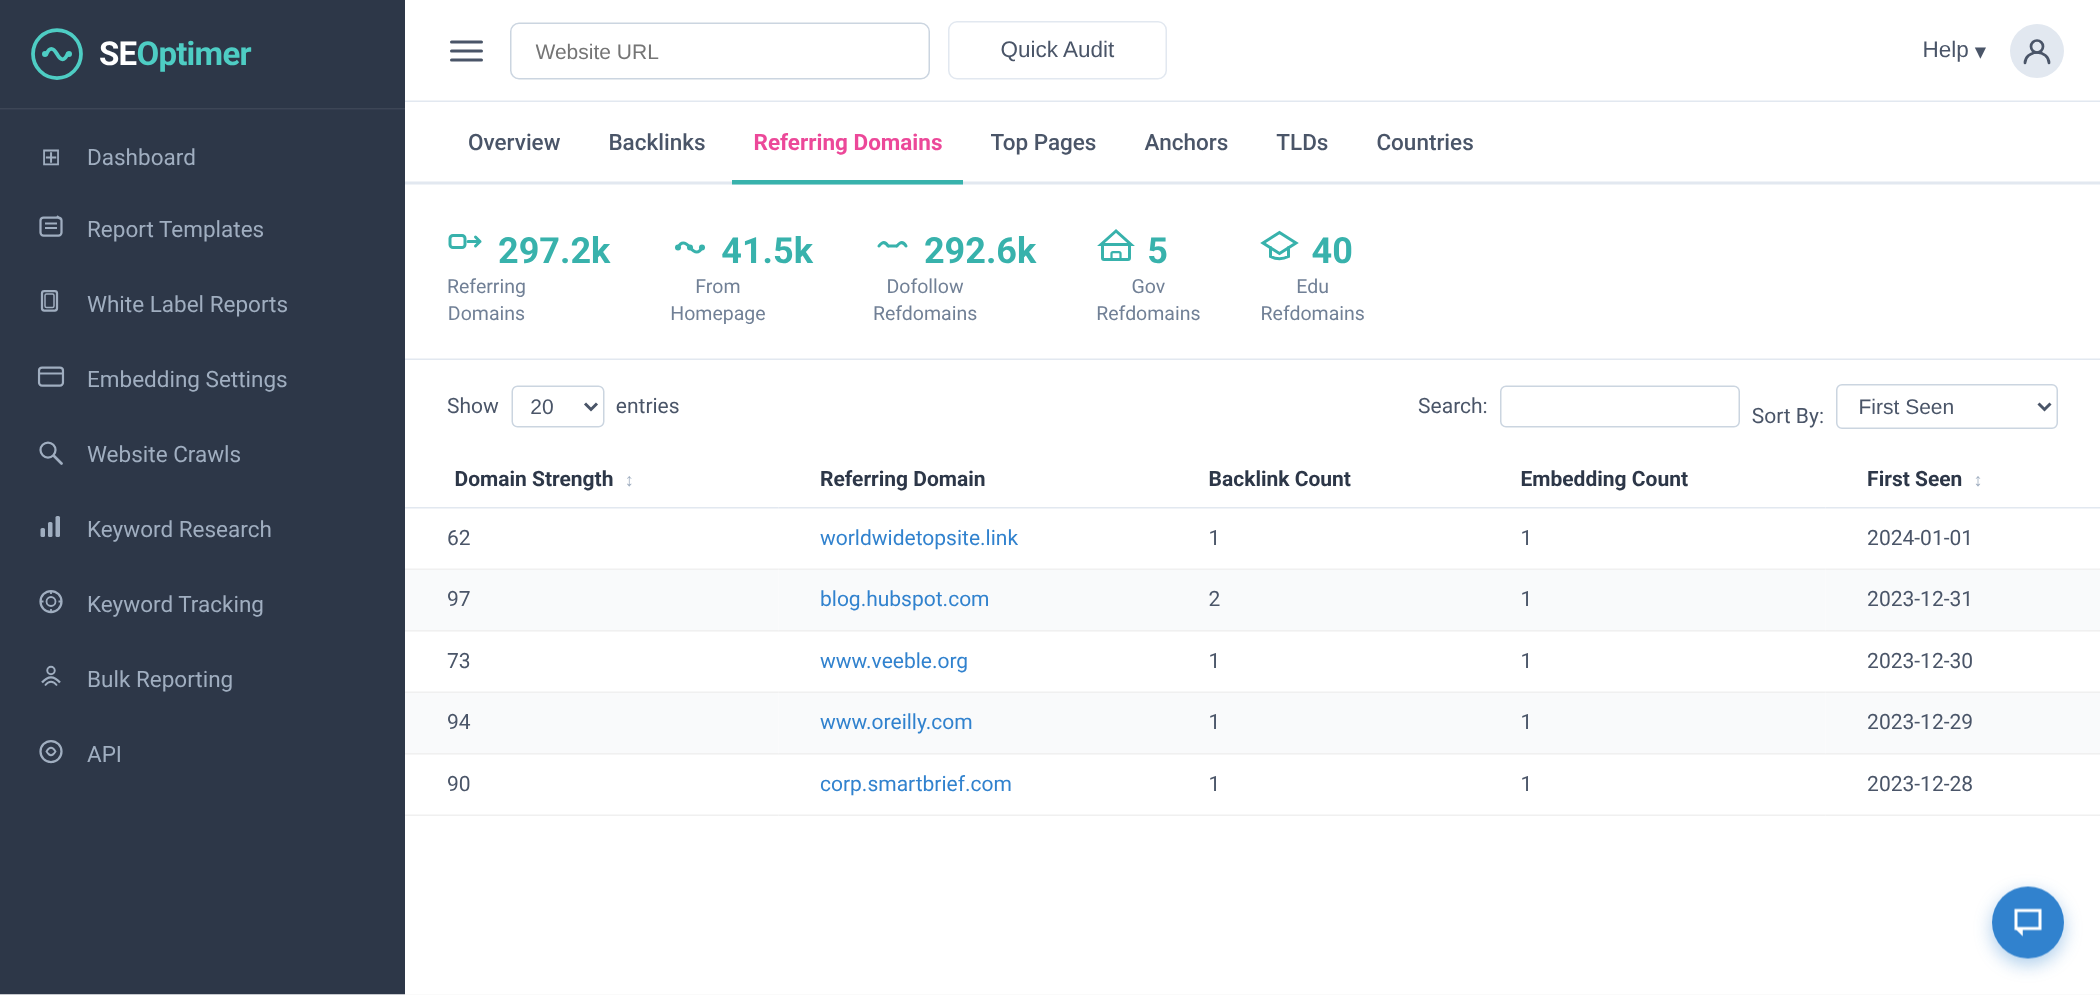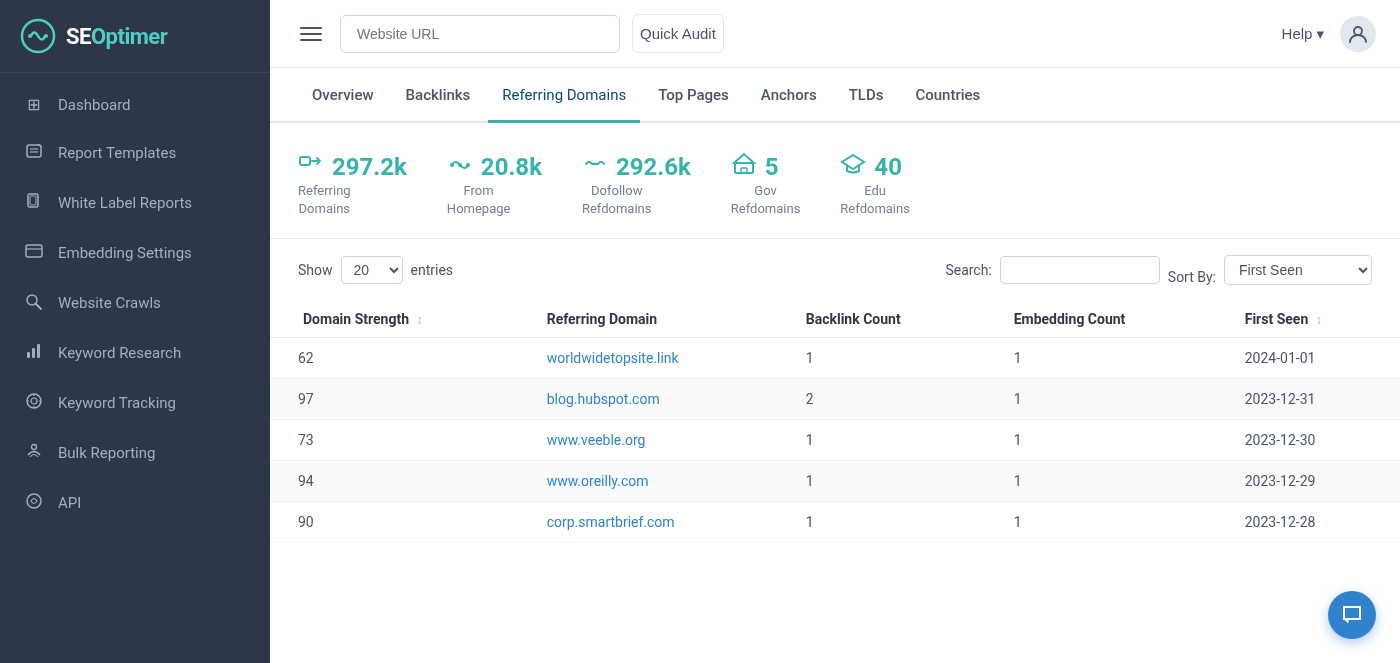--- a/index.html
+++ b/index.html
@@ -96,21 +96,21 @@
       font-size: 14px;
       color: #a0aec0;
       width: 280px;
       outline: none;
       background: #fff;
     }
     .quick-audit-btn {
       background: #fff;
       border: 1px solid #e2e8f0;
       border-radius: 6px;
-      padding: 10px 7px;
+      padding: 10px 34px;
       font-size: 15px;
       font-weight: 500;
       color: #4a5568;
       cursor: pointer;
       white-space: nowrap;
     }
     .topbar-right {
       margin-left: auto;
       display: flex;
       align-items: center;
@@ -159,23 +159,23 @@
       padding: 18px 14px 16px;
       font-size: 15px;
       font-weight: 500;
       color: #4a5568;
       cursor: pointer;
       border-bottom: 2px solid transparent;
       margin-bottom: -2px;
       white-space: nowrap;
     }
     .tab.active {
-      color: #0c4a6e;
+      color: #ec4899;
       border-bottom: 3px solid #38b2ac;
-      font-weight: 400;
+      font-weight: 700;
     }
 
     
     .stats-row {
       display: flex;
       gap: 40px;
       padding: 28px 28px 20px;
       border-bottom: 1px solid #e2e8f0;
     }
     .stat-item {
@@ -441,21 +441,21 @@
       <div class="stat-item">
         <div class="stat-value-row">
           <span class="stat-icon">
             <svg width="26" height="26" viewBox="0 0 26 26" fill="none">
                 <path d="M5 14 Q8 8 13 14 Q18 20 21 14" stroke="#38b2ac" stroke-width="2" fill="none" stroke-linecap="round"></path>
                 <circle cx="5" cy="14" r="2" fill="#38b2ac"></circle>
                 <circle cx="13" cy="14" r="2" fill="#38b2ac"></circle>
                 <circle cx="21" cy="14" r="2" fill="#38b2ac"></circle>
               </svg>
           </span>
-          <span class="stat-value">20.8k</span>
+          <span class="stat-value">41.5k</span>
         </div>
         <div class="stat-label">From<br>Homepage</div>
       </div>
       <div class="stat-item">
         <div class="stat-value-row">
           <span class="stat-icon">
             <svg width="26" height="26" viewBox="0 0 26 26" fill="none">
                 <path d="M4 13 C4 13 7 8 10 13 M16 13 C16 13 19 8 22 13" stroke="#38b2ac" stroke-width="2" fill="none" stroke-linecap="round"></path>
                 <path d="M10 13 L16 13" stroke="#38b2ac" stroke-width="2"></path>
               </svg>

